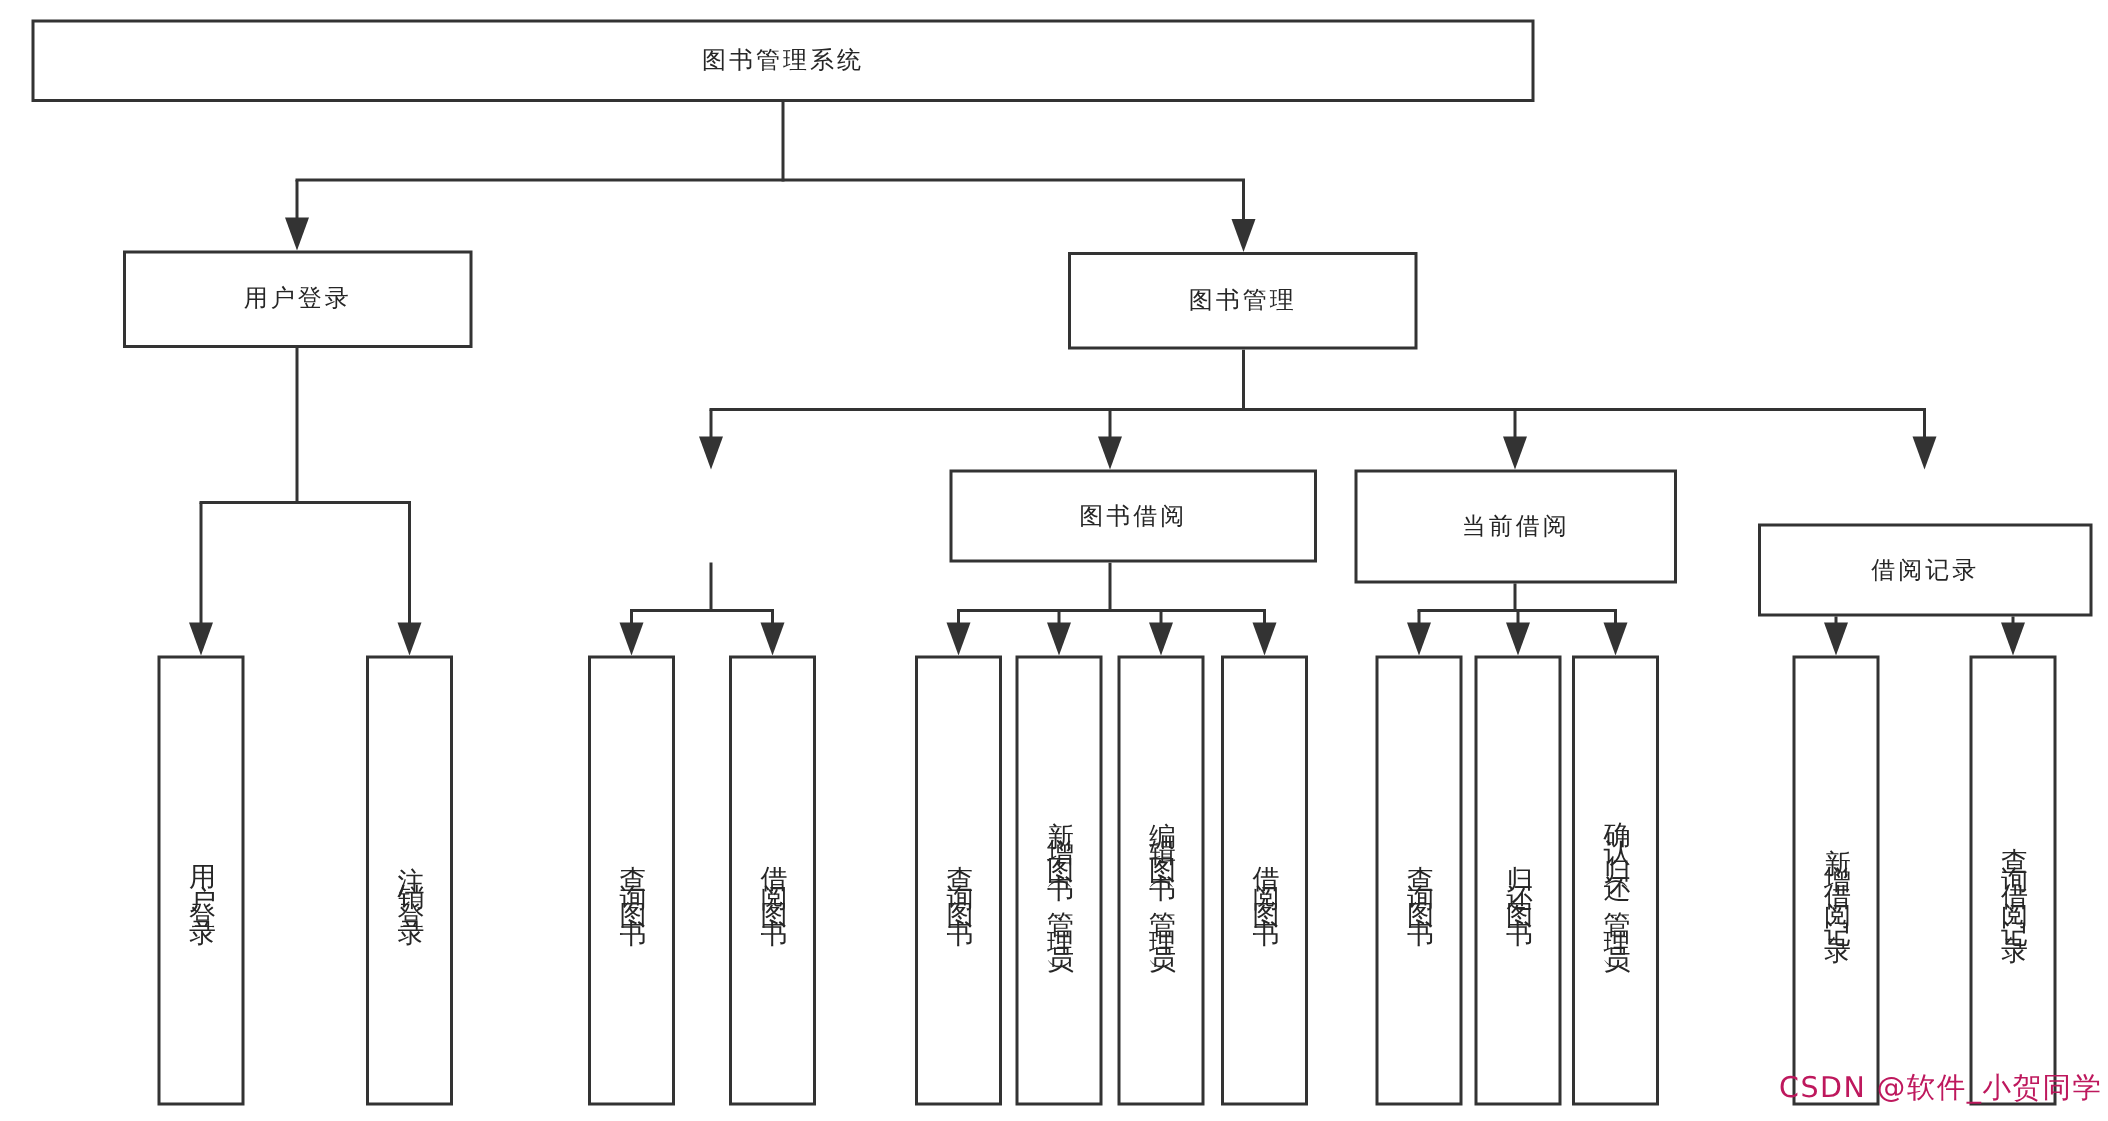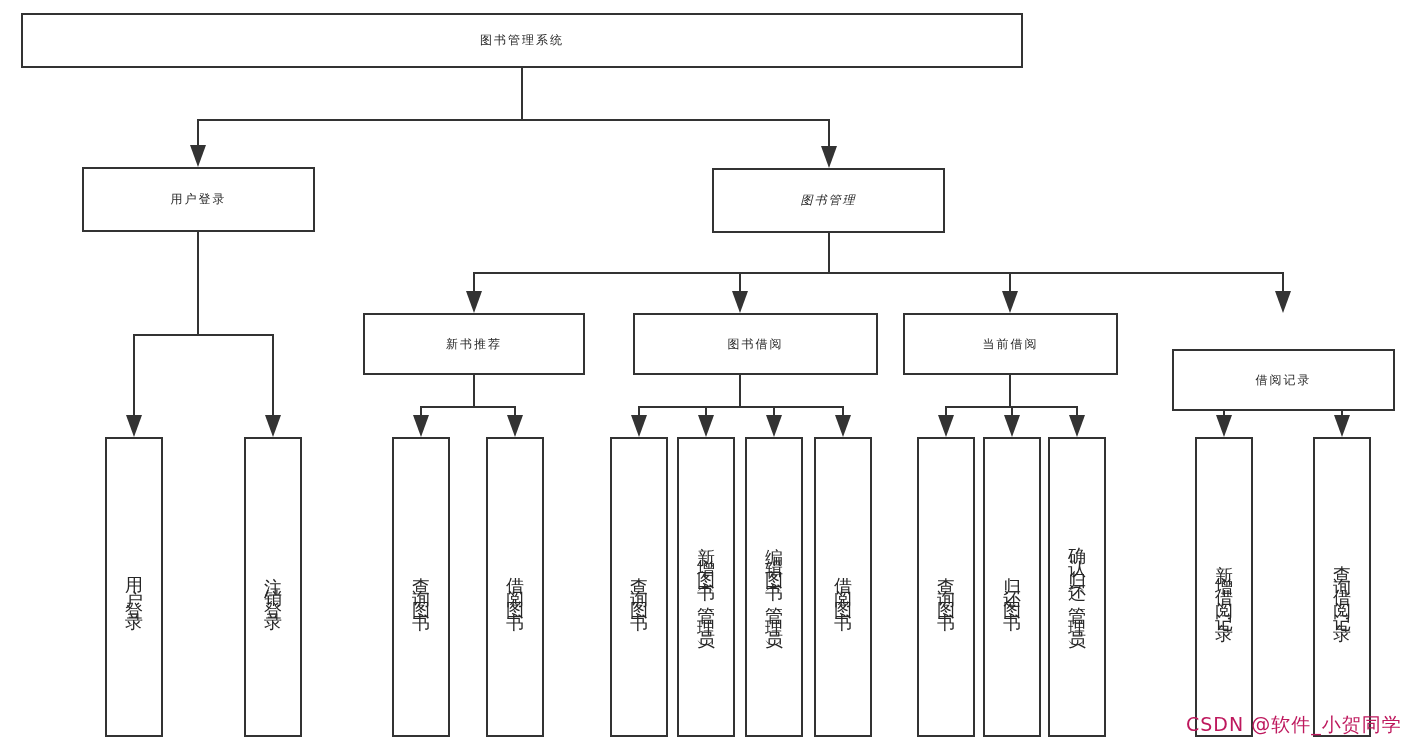--- a/index.html
+++ b/index.html
@@ -25,30 +25,30 @@
     position: absolute;
     box-sizing: border-box;
     border: 2px solid #333333;
     background: #ffffff;
     display: flex;
     align-items: center;
     justify-content: center;
     color: #262626;
   }
   .node.h-label {
-    font-size: 12px;
+    font-size: 16px;
     letter-spacing: 2px;
     white-space: nowrap;
   }
   .node-root   { left: 21px;   top: 13px;  width: 1002px; height: 55px; }
   .node-l2-a   { left: 82px;   top: 167px; width: 233px;  height: 65px; }
-  .node-l2-b   { left: 712px;  top: 168px; width: 233px;  height: 65px; font-style: italic; }
+  .node-l2-b   { left: 712px;  top: 168px; width: 233px;  height: 65px; }
   .node-l3-a   { left: 363px;  top: 313px; width: 222px;  height: 62px; }
   .node-l3-b   { left: 633px;  top: 313px; width: 245px;  height: 62px; }
-  .node-l3-c   { left: 903px;  top: 313px; width: 215px;  height: 62px; }
+  .node-l3-c   { left: 903px;  top: 313px; width: 215px;  height: 76px; }
   .node-l3-d   { left: 1172px; top: 313px; width: 223px;  height: 62px; margin-top: 36px; }
   .leaf {
     position: absolute;
     top: 437px;
     width: 58px;
     height: 300px;
     box-sizing: border-box;
     border: 2px solid #333333;
     background: #ffffff;
     display: flex;
@@ -165,23 +165,20 @@
     <span>图书管理系统</span>
   </div>
 
   <div class="node h-label node-l2-a">
     <span>用户登录</span>
   </div>
   <div class="node h-label node-l2-b">
     <span>图书管理</span>
   </div>
 
-  <div class="node h-label node-l3-a">
-    <span>新书推荐</span>
-  </div>
   <div class="node h-label node-l3-b">
     <span>图书借阅</span>
   </div>
   <div class="node h-label node-l3-c">
     <span>当前借阅</span>
   </div>
   <div class="node h-label node-l3-d">
     <span>借阅记录</span>
   </div>
 

